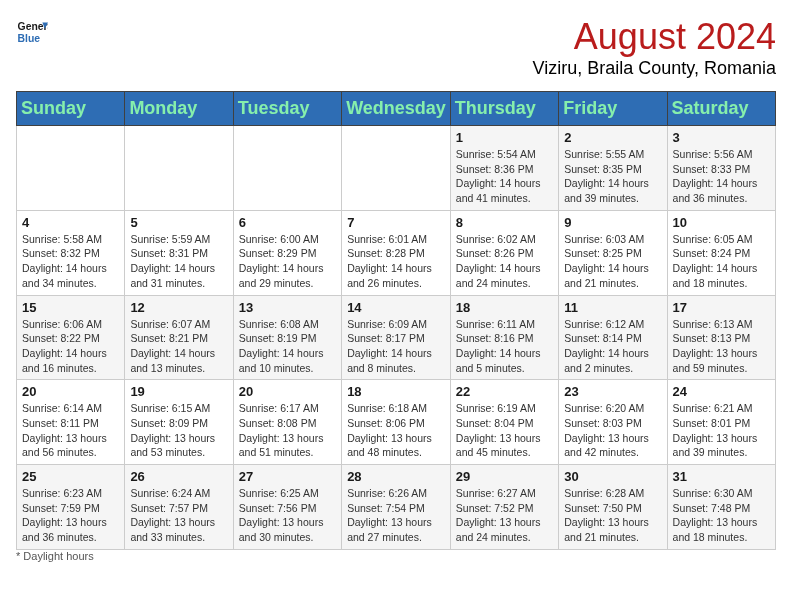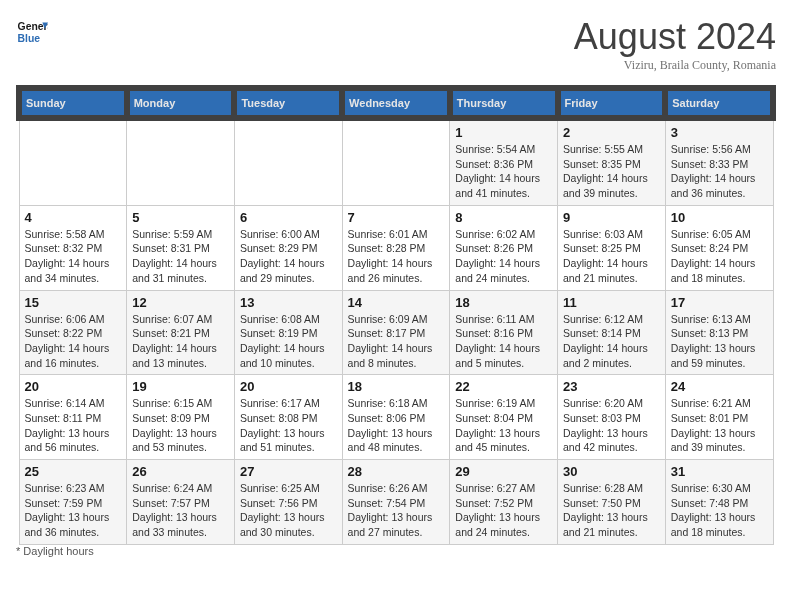--- a/index.html
+++ b/index.html
@@ -24,40 +24,39 @@
     .logo-icon {
       width: 32px;
       height: 32px;
     }
     .title-area {
       text-align: right;
     }
     .month-year {
       font-size: 36px;
       font-weight: normal;
-      color: #404040;
+      color: #b91c1c;
     }
     .location {
-      font-size: 12px;
-      color: #737373;
-      font-family: Liberation Serif, serif;
+      font-size: 18px;
+      color: #000000;
     }
     .calendar {
       width: 100%;
       border-collapse: collapse;
       font-size: 11px;
     }
     .calendar thead tr th {
       background: #2e6db4;
-      color: #e5e5e5;
+      color: #86efac;
       padding: 6px 4px;
       text-align: left;
-      font-size: 11px;
+      font-size: 18px;
       font-weight: bold;
-      border: 6px solid #404040;
+      border: 1px solid #404040;
     }
     .calendar tbody tr td {
       vertical-align: top;
       padding: 4px 5px;
       border: 1px solid #ccc;
       width: calc(100% / 7);
       min-height: 80px;
       background: #fff;
     }
     .calendar tbody tr:nth-child(odd) td {

